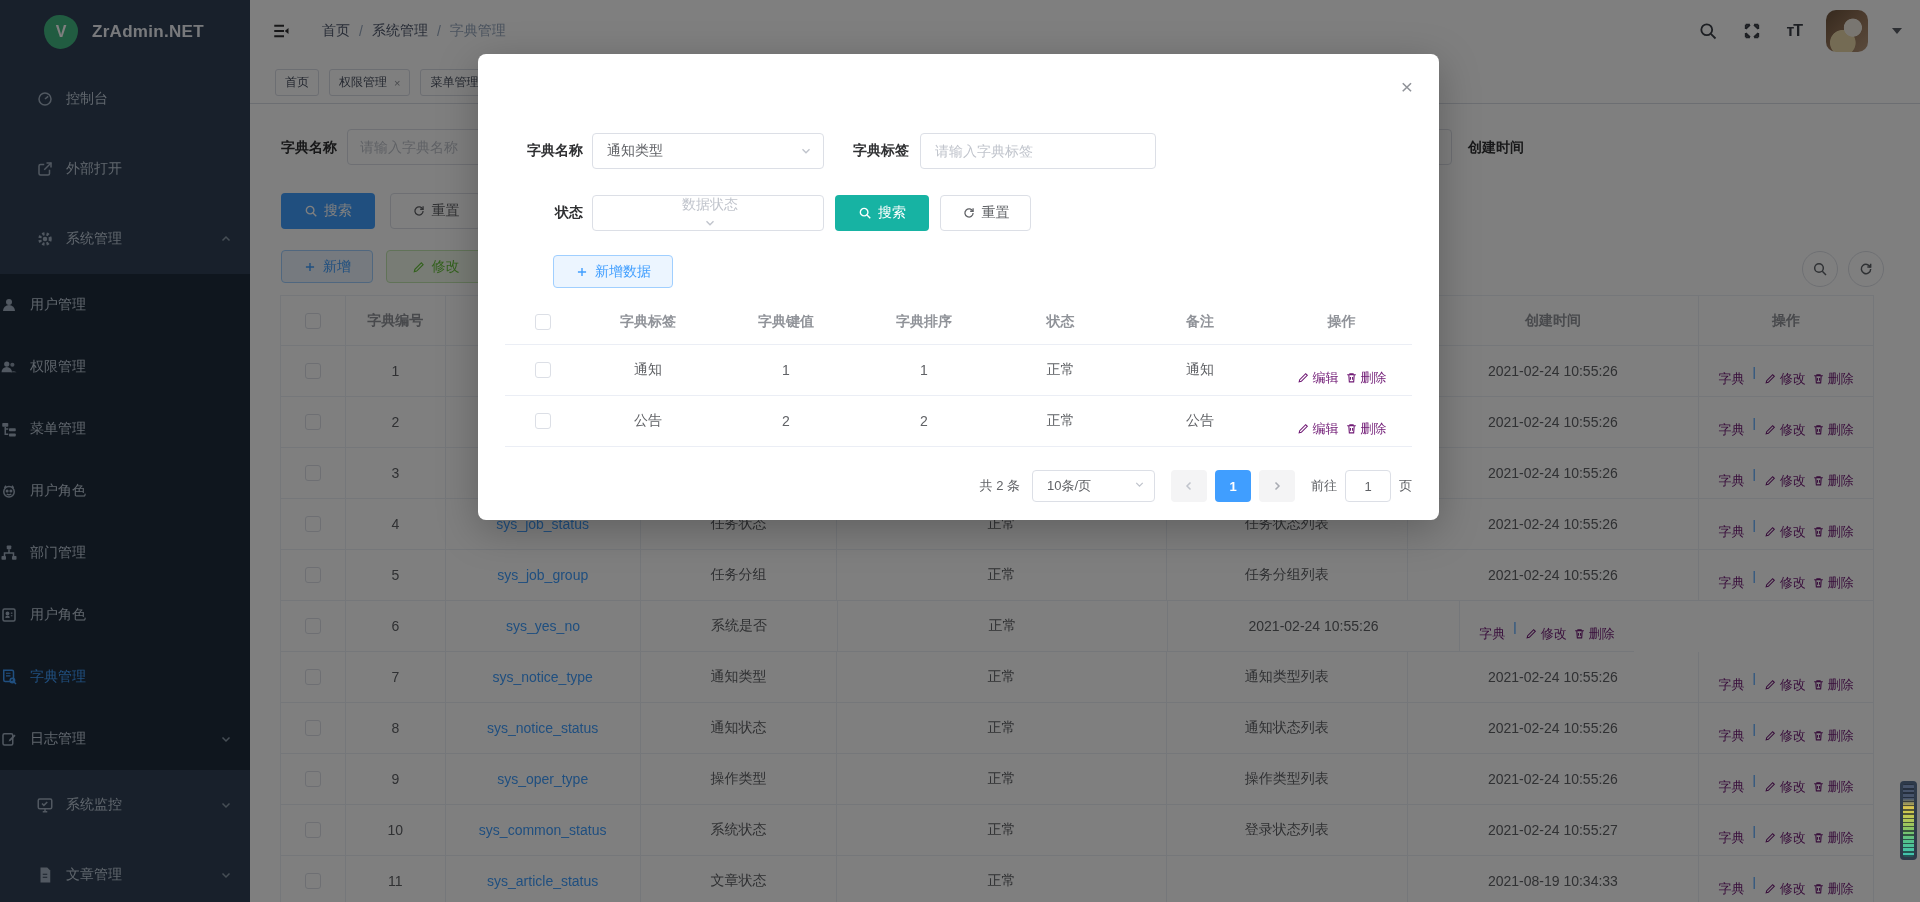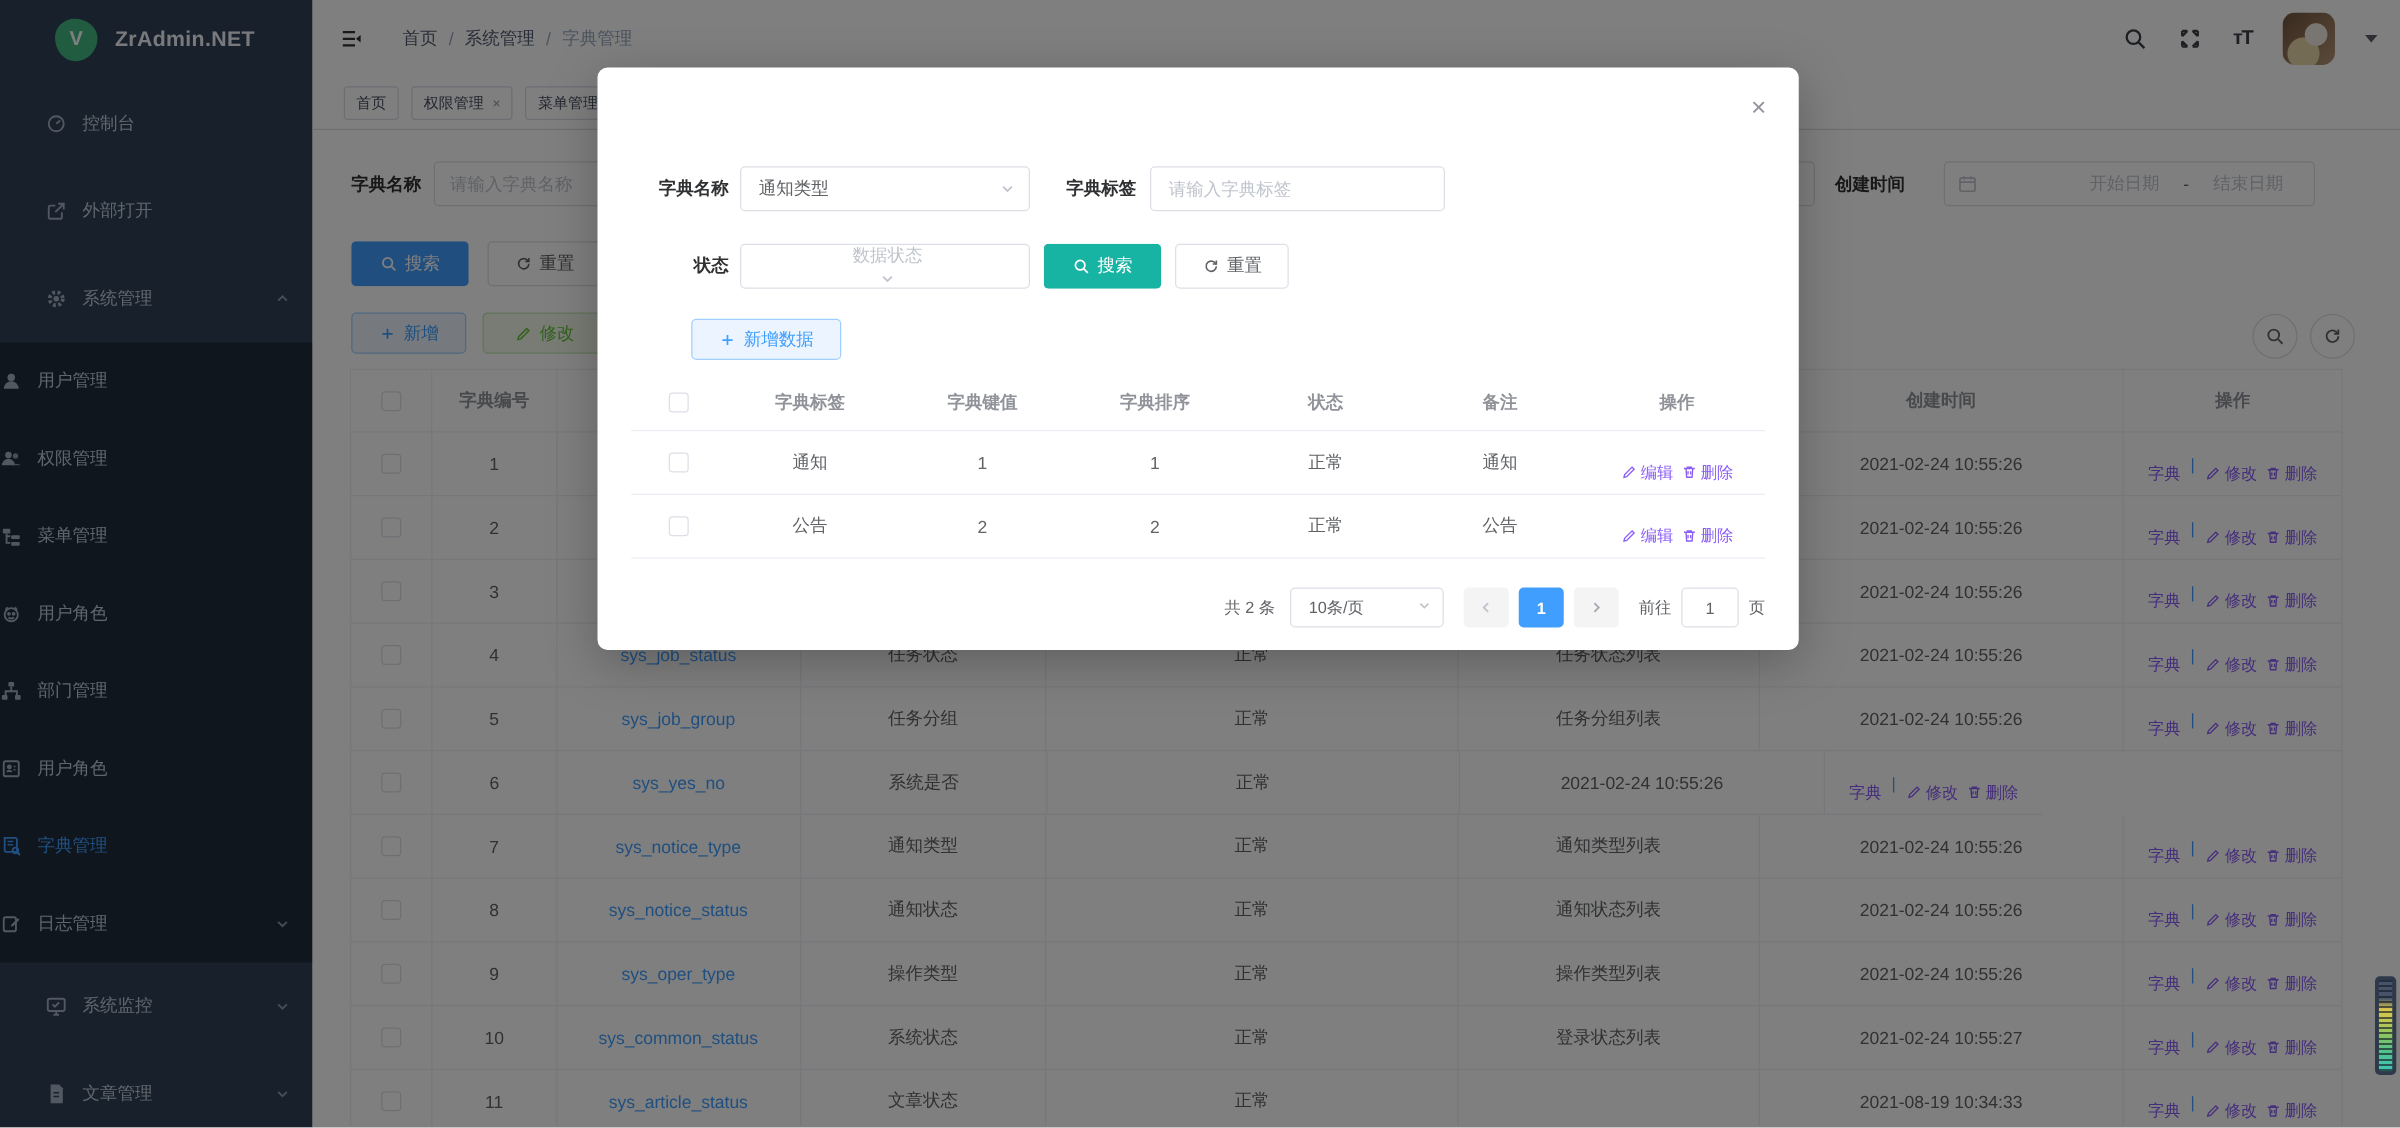--- a/index.html
+++ b/index.html
@@ -70,21 +70,21 @@
   
   .btable { position:absolute; left:30px; top:191px; width:1594px; border:1px solid #ebeef5; border-bottom:none; font-size:14px; }
   .brow { display:flex; }
   .bc { border-right:1px solid #ebeef5; border-bottom:1px solid #ebeef5; display:flex; align-items:center; justify-content:center; height:51px; overflow:hidden; }
   .bhead .bc { height:50px; color:#909399; font-weight:bold; background:#fff; }
   .bc:last-child { border-right:none; }
   .c0{width:65px;} .c1{width:100px;} .c2{width:195px;} .c3{width:197px;} .c4{width:330px;} .c5{width:241px;} .c6{width:292px;} .c7{width:174px;}
   .cb { width:16px; height:16px; border:1px solid #dcdfe6; border-radius:3px; background:#fff; display:inline-block; cursor:pointer; }
   .link { color:#409EFF; cursor:pointer; }
   .action { color:#409EFF; font-size:13px; gap:6px; }
-  .alink { display:inline-flex; align-items:center; gap:3px; color:#8b5cf6; cursor:pointer; white-space:nowrap;margin-top:15px; }
+  .alink { display:inline-flex; align-items:center; gap:3px; color:#701a75; cursor:pointer; white-space:nowrap;margin-top:15px; }
   .alink svg { width:13px; height:13px; }
   .asep { color:#409EFF; margin:0 2px; }
 
   
   .overlay { position:absolute; inset:0; background:rgba(0,0,0,0.5); z-index:10; }
   .modal { position:absolute; left:478px; top:54px; width:961px; height:466px; background:#fff; border-radius:8px; box-shadow:0 10px 40px rgba(0,0,0,.25); z-index:20; }
   .m-close { position:absolute; top:22px; right:26px; font-size:21px; color:#909399; cursor:pointer; line-height:1; }
   .m-row { position:absolute; display:flex; align-items:center; height:36px; }
   .m-label { font-weight:bold; color:#303133; font-size:14px; text-align:right; }
   .sel { height:36px; border:1px solid #dcdfe6; border-radius:4px; background:#fff; display:flex; align-items:center; padding:0 10px 0 14px; cursor:pointer; }
@@ -330,31 +330,20 @@
         <span>菜单管理</span>
         <span class="x">×</span>
       </span>
   </div>
 
   <div class="content">
     <span class="flabel" style="left:31px;top:25px;">字典名称</span>
     <input class="finput" style="left: 97px; top: 25px; width: 213px;" placeholder="请输入字典名称">
     <div class="fragment" style="left:1000px;top:25px;width:202px;"></div>
     <span class="flabel" style="left:1218px;top:25px;">创建时间</span>
-    <div class="daterange" style="left:1305px;top:25px;width:297px;">
-      <span class="cal">
-          <svg viewBox="0 0 24 24" fill="none" stroke="currentColor" stroke-width="2">
-            <rect x="3" y="5" width="18" height="16" rx="2"></rect>
-            <path d="M8 3v4M16 3v4M3 10h18"></path>
-          </svg>
-        </span>
-      <span>开始日期</span>
-      <span class="dsep">-</span>
-      <span>结束日期</span>
-    </div>
 
     <button class="btn btn-primary pos" style="left:31px;top:89px;width:94px;height:36px;">
       <svg viewBox="0 0 24 24" fill="none" stroke="currentColor" stroke-width="2.4">
           <circle cx="10.5" cy="10.5" r="6.5"></circle>
           <path d="M15.5 15.5L21 21"></path>
         </svg>
       <span>搜索</span>
     </button>
     <button class="btn btn-plain pos" style="left:140px;top:89px;width:91px;height:36px;">
       <svg viewBox="0 0 24 24" fill="none" stroke="currentColor" stroke-width="2.2">

